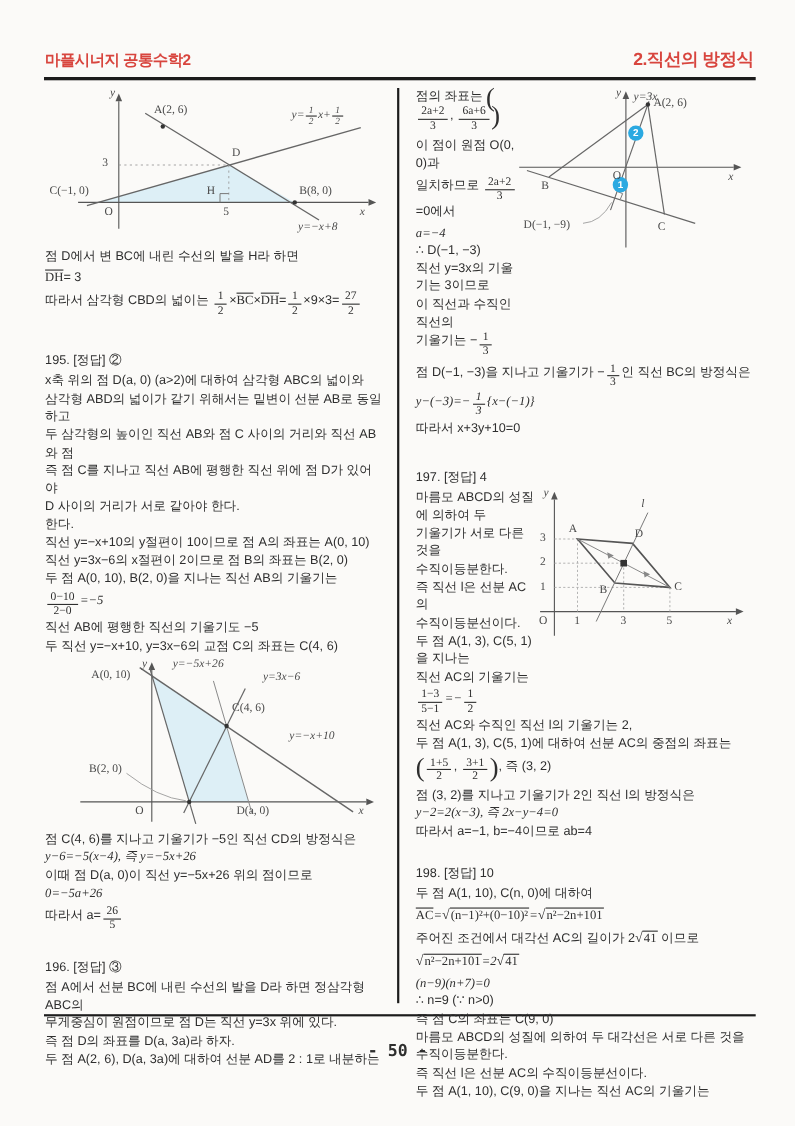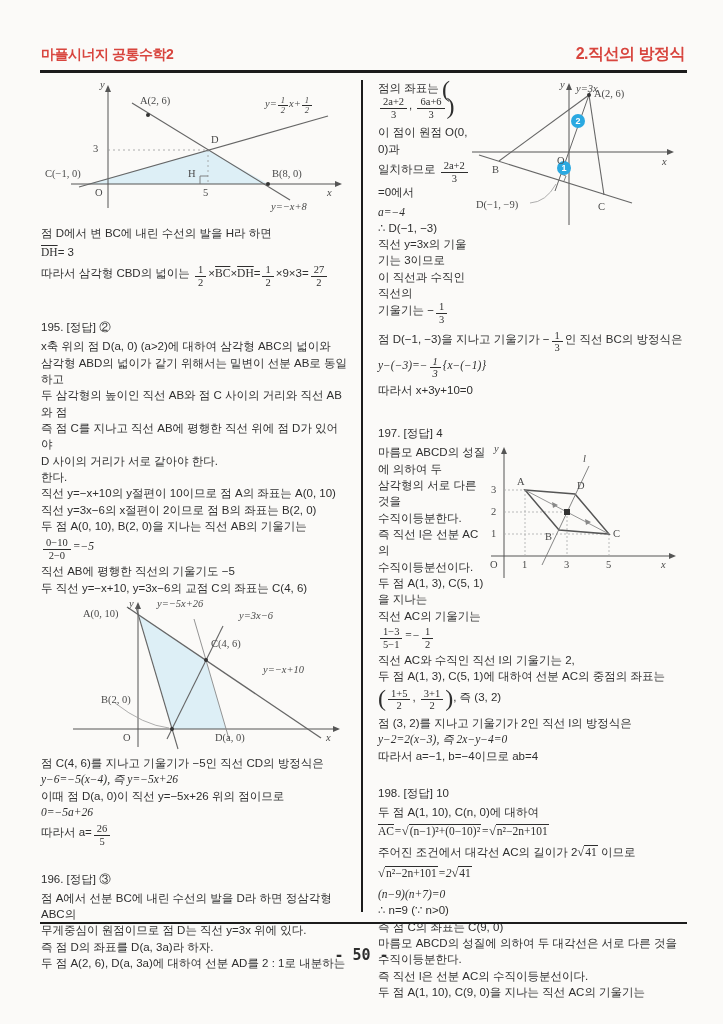--- a/index.html
+++ b/index.html
@@ -111,21 +111,21 @@
         <path d="M72,104 Q100,126 126,129" fill="none" stroke="#999" stroke-width="0.8"></path>
         <circle cx="129" cy="130" r="2" fill="#333"></circle>
         <circle cx="163" cy="61" r="2" fill="#333"></circle>
       </svg>
       <span class="dlab it" style="left:86px;top:0;">y</span>
       <span class="dlab it" style="left:114px;top:0;">y=−5x+26</span>
       <span class="dlab it" style="left:196px;top:12px;">y=3x−6</span>
       <span class="dlab" style="left:40px;top:10px;">A(0, 10)</span>
       <span class="dlab" style="left:168px;top:40px;">C(4, 6)</span>
       <span class="dlab it" style="left:220px;top:66px;">y=−x+10</span>
-      <span class="dlab" style="left:38px;top:96px;margin-left:20px;">B(2, 0)</span>
+      <span class="dlab" style="left:38px;top:96px;">B(2, 0)</span>
       <span class="dlab" style="left:80px;top:134px;">O</span>
       <span class="dlab" style="left:172px;top:134px;">D(a, 0)</span>
       <span class="dlab it" style="left:283px;top:134px;">x</span>
     </div>
 
     <p class="tight">점 C(4, 6)를 지나고 기울기가 −5인 직선 CD의 방정식은</p>
     <p class="tight math">y−6=−5(x−4), 즉 y=−5x+26</p>
     <p class="tight">이때 점 D(a, 0)이 직선 y=−5x+26 위의 점이므로</p>
     <p class="tight math">0=−5a+26</p>
     <p class="ln" style="margin-top:3px;"><span>따라서 a=</span><span class="frac"><span class="n">26</span><span class="d">5</span></span></p>
@@ -183,21 +183,21 @@
     <p class="ln" style="margin-top:4px;"><span>점 D(−1, −3)을 지나고 기울기가 −</span><span class="frac"><span class="n">1</span><span class="d">3</span></span><span>인 직선 BC의 방정식은</span></p>
     <p class="ln math"><span>y−(−3)=−</span><span class="frac"><span class="n">1</span><span class="d">3</span></span><span>{x−(−1)}</span></p>
     <p class="ln">따라서 x+3y+10=0</p>
 
     <div class="sp40"></div>
 
     <p class="hdg">197. [정답] 4</p>
     <div class="flexrow">
       <div style="width:158px;">
         <p class="tight">마름모 ABCD의 성질에 의하여 두</p>
-        <p class="tight">삼각형의 서로 다른 것을</p>
+        <p class="tight">기울기가 서로 다른 것을</p>
         <p class="tight">수직이등분한다.</p>
         <p class="tight">즉 직선 l은 선분 AC의</p>
         <p class="tight">수직이등분선이다.</p>
         <p class="tight">두 점 A(1, 3), C(5, 1)을 지나는</p>
         <p class="tight">직선 AC의 기울기는</p>
       </div>
 
       <div class="diag" style="width:205px;height:140px;margin-left:-10px;">
         <svg width="205" height="140">
           <line x1="12" y1="112" x2="190" y2="112" stroke="#555" stroke-width="1"></line>

